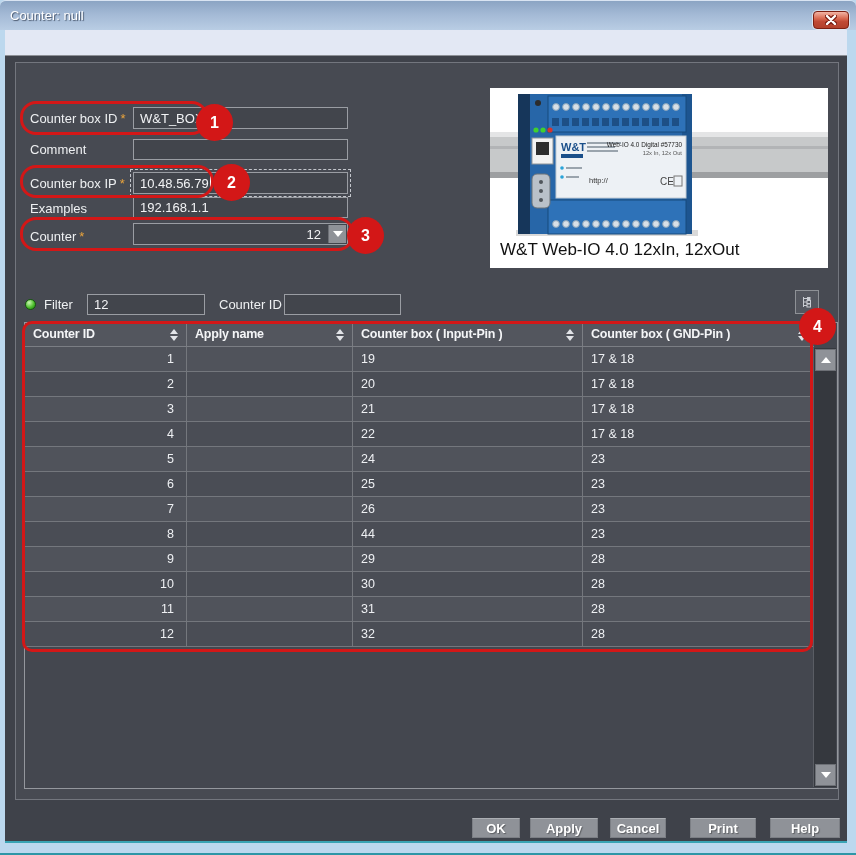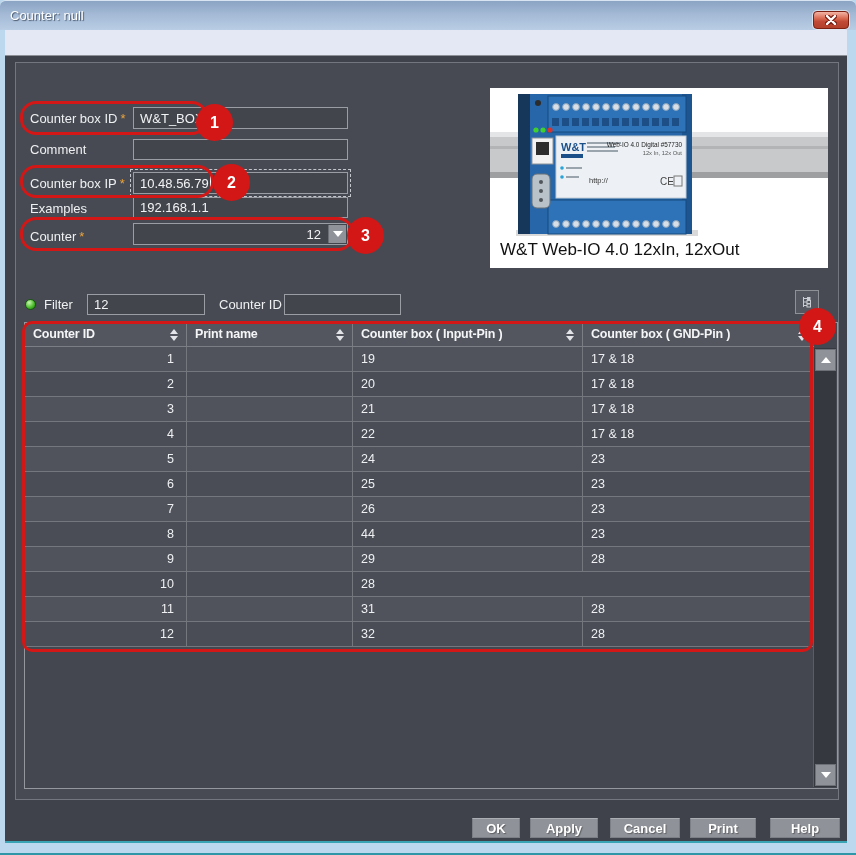--- a/index.html
+++ b/index.html
@@ -82,21 +82,21 @@
   .td.gnd_pin{width:231px;border-right:none;}
   .scrollbar{position:absolute;right:1px;top:25px;bottom:1px;width:23px;background:#35383e;
     border-left:1px solid #5a5d64;}
   .scroll-btn{position:absolute;left:1px;width:21px;height:22px;background:#8f9298;
     border:1px solid #6d7076;display:flex;align-items:center;justify-content:center;cursor:pointer;}
   .scroll-up{top:1px;}  .scroll-down{bottom:1px;}
   
   .btn{position:absolute;top:818px;height:20px;background:#8f9298;border:1px solid #7c7f85;
     border-top-color:#abaeb3;color:#fff;font-weight:700;font-size:13px;
     text-shadow:1px 1px 1px rgba(0,0,0,.35);display:flex;align-items:center;justify-content:center;cursor:pointer;}
-  #btn-ok{left:472px;width:48px}#btn-apply{left:530px;width:68px}#btn-cancel{left:610px;width:70px}
+  #btn-ok{left:472px;width:48px}#btn-apply{left:530px;width:68px}#btn-cancel{left:610px;width:56px}
   #btn-print{left:690px;width:66px}#btn-help{left:770px;width:70px}
   
   .ann-rect{position:absolute;border:3px solid #d31717;border-radius:16px;pointer-events:none;}
   #ann1{left:20px;top:101px;width:188px;height:34px;}
   #ann2{left:20px;top:165px;width:194px;height:33px;}
   #ann3{left:20px;top:217px;width:334px;height:34px;}
   #ann4{left:22px;top:321px;width:791px;height:331px;border-radius:10px;}
   .badge{position:absolute;width:37px;height:37px;border-radius:50%;background:#d31717;color:#fff;
     font-weight:700;font-size:16px;display:flex;align-items:center;justify-content:center;pointer-events:none;}
   #badge1{left:196px;top:104px;}
@@ -282,21 +282,21 @@
   <div class="table-container">
     <div class="thead">
       <div class="th">
         <span>Counter ID</span>
         <span class="sort">
             <span class="tri-up"></span>
             <span class="tri-dn"></span>
           </span>
       </div>
       <div class="th">
-        <span>Print name</span>
+        <span>Apply name</span>
         <span class="sort">
             <span class="tri-up"></span>
             <span class="tri-dn"></span>
           </span>
       </div>
       <div class="th">
         <span>Counter box ( Input-Pin )</span>
         <span class="sort">
             <span class="tri-up"></span>
             <span class="tri-dn"></span>
@@ -361,20 +361,21 @@
         </div>
         <div class="tr">
           <div class="td counter_id">9</div>
           <div class="td device_name"></div>
           <div class="td input_pin">29</div>
           <div class="td gnd_pin">28</div>
         </div>
         <div class="tr alt">
           <div class="td counter_id">10</div>
           <div class="td device_name"></div>
+          <div class="td input_pin">30</div>
           <div class="td gnd_pin">28</div>
         </div>
         <div class="tr">
           <div class="td counter_id">11</div>
           <div class="td device_name"></div>
           <div class="td input_pin">31</div>
           <div class="td gnd_pin">28</div>
         </div>
         <div class="tr alt">
           <div class="td counter_id">12</div>

